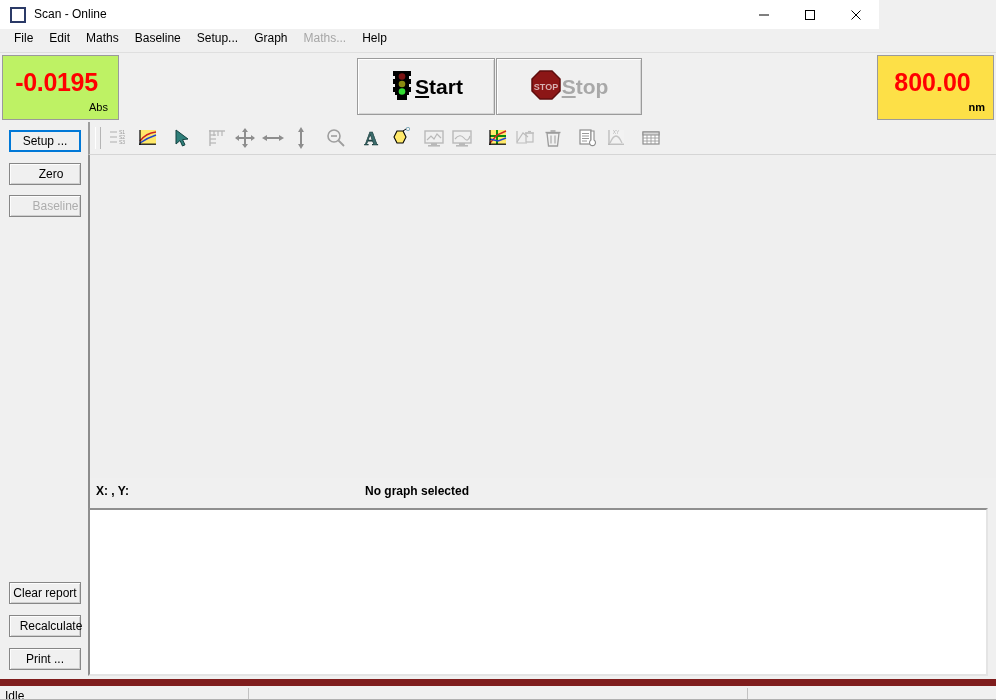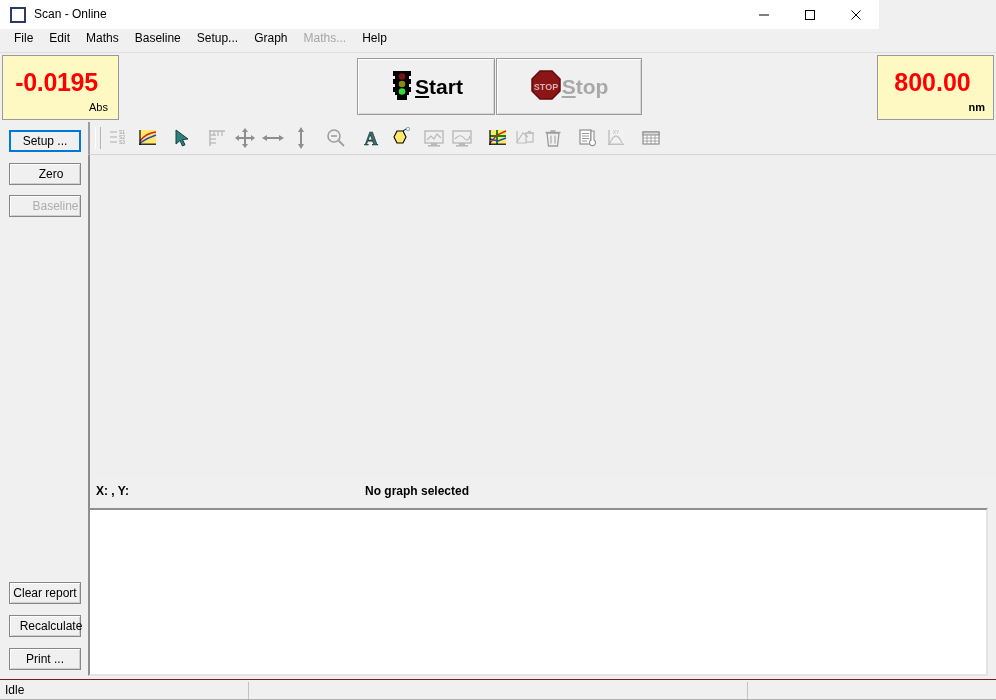--- a/index.html
+++ b/index.html
@@ -46,37 +46,37 @@
   }
   .menuitem.disabled { color: #a6a6a6; }
 
   
   .topstrip {
     position: absolute; left: 0; top: 52px; width: 996px; height: 69px;
     background: #f0f0f0; border-top: 1px solid #dfdfdf;
   }
   .readout {
     position: absolute; left: 2px; top: 2px; width: 117px; height: 65px;
-    background: #fef9c3;
+    background: #bef264;
     border: 1px solid #9a9a9a;
     box-sizing: border-box;
   }
   .readout-value {
     position: absolute; left: 0; right: 8px; top: 12px;
     text-align: center;
     font-size: 25px; font-weight: bold; color: #ff0000;
     letter-spacing: -0.3px;
   }
   .readout-unit {
     position: absolute; right: 10px; bottom: 6px;
     font-size: 11px; color: #000;
   }
   .wavelength {
     position: absolute; right: 2px; top: 2px; width: 117px; height: 65px;
-    background: #fef9c3; border: 1px solid #9a9a9a; box-sizing: border-box;
+    background: #fde047; border: 1px solid #9a9a9a; box-sizing: border-box;
   }
   .wavelength-value {
     position: absolute; left: 0; right: 6px; top: 12px; text-align: center;
     font-size: 25px; font-weight: bold; color: #ff0000;
   }
   .wavelength-unit {
     position: absolute; right: 8px; bottom: 6px; font-size: 11px; color: #000; font-weight: bold;
   }
 
   .bigbtn {
@@ -166,21 +166,21 @@
     background: #ffffff;
     border: 2px solid #8f8f8f;
     border-right-color: #e4e4e4; border-bottom-color: #e4e4e4;
     box-sizing: border-box;
   }
 
   
   .statusbar {
     position: absolute; left: 0; top: 679px; width: 996px; height: 21px;
     background: #f0f0f0;
-    border-top: 1px solid #7f1d1d;
+    border-top: 7px solid #7f1d1d;
     box-sizing: border-box;
   }
   .status-text {
     position: absolute; left: 5px; top: 3px; font-size: 12px; color: #000;
   }
   .status-div {
     position: absolute; top: 2px; width: 1px; height: 17px; background: #c2c2c2;
   }
   .status-div.d1 { left: 248px; }
   .status-div.d2 { left: 747px; }

